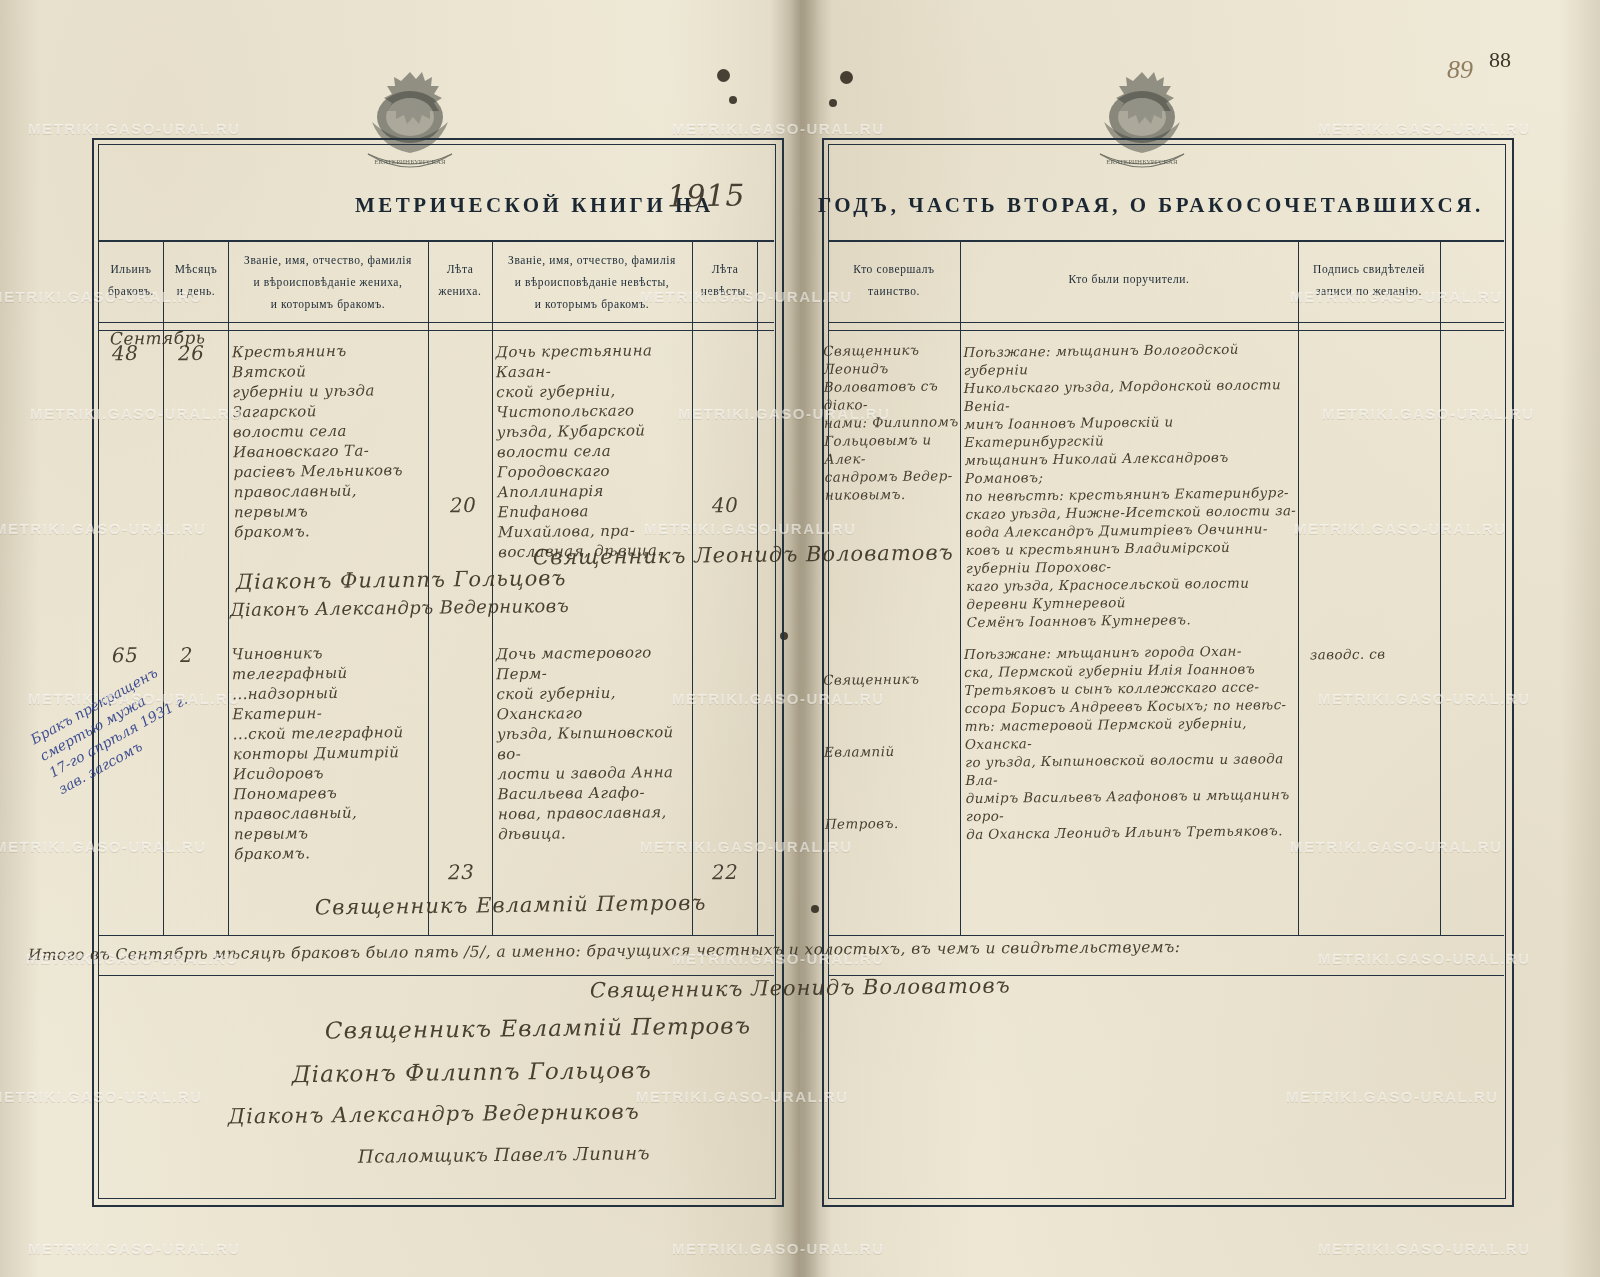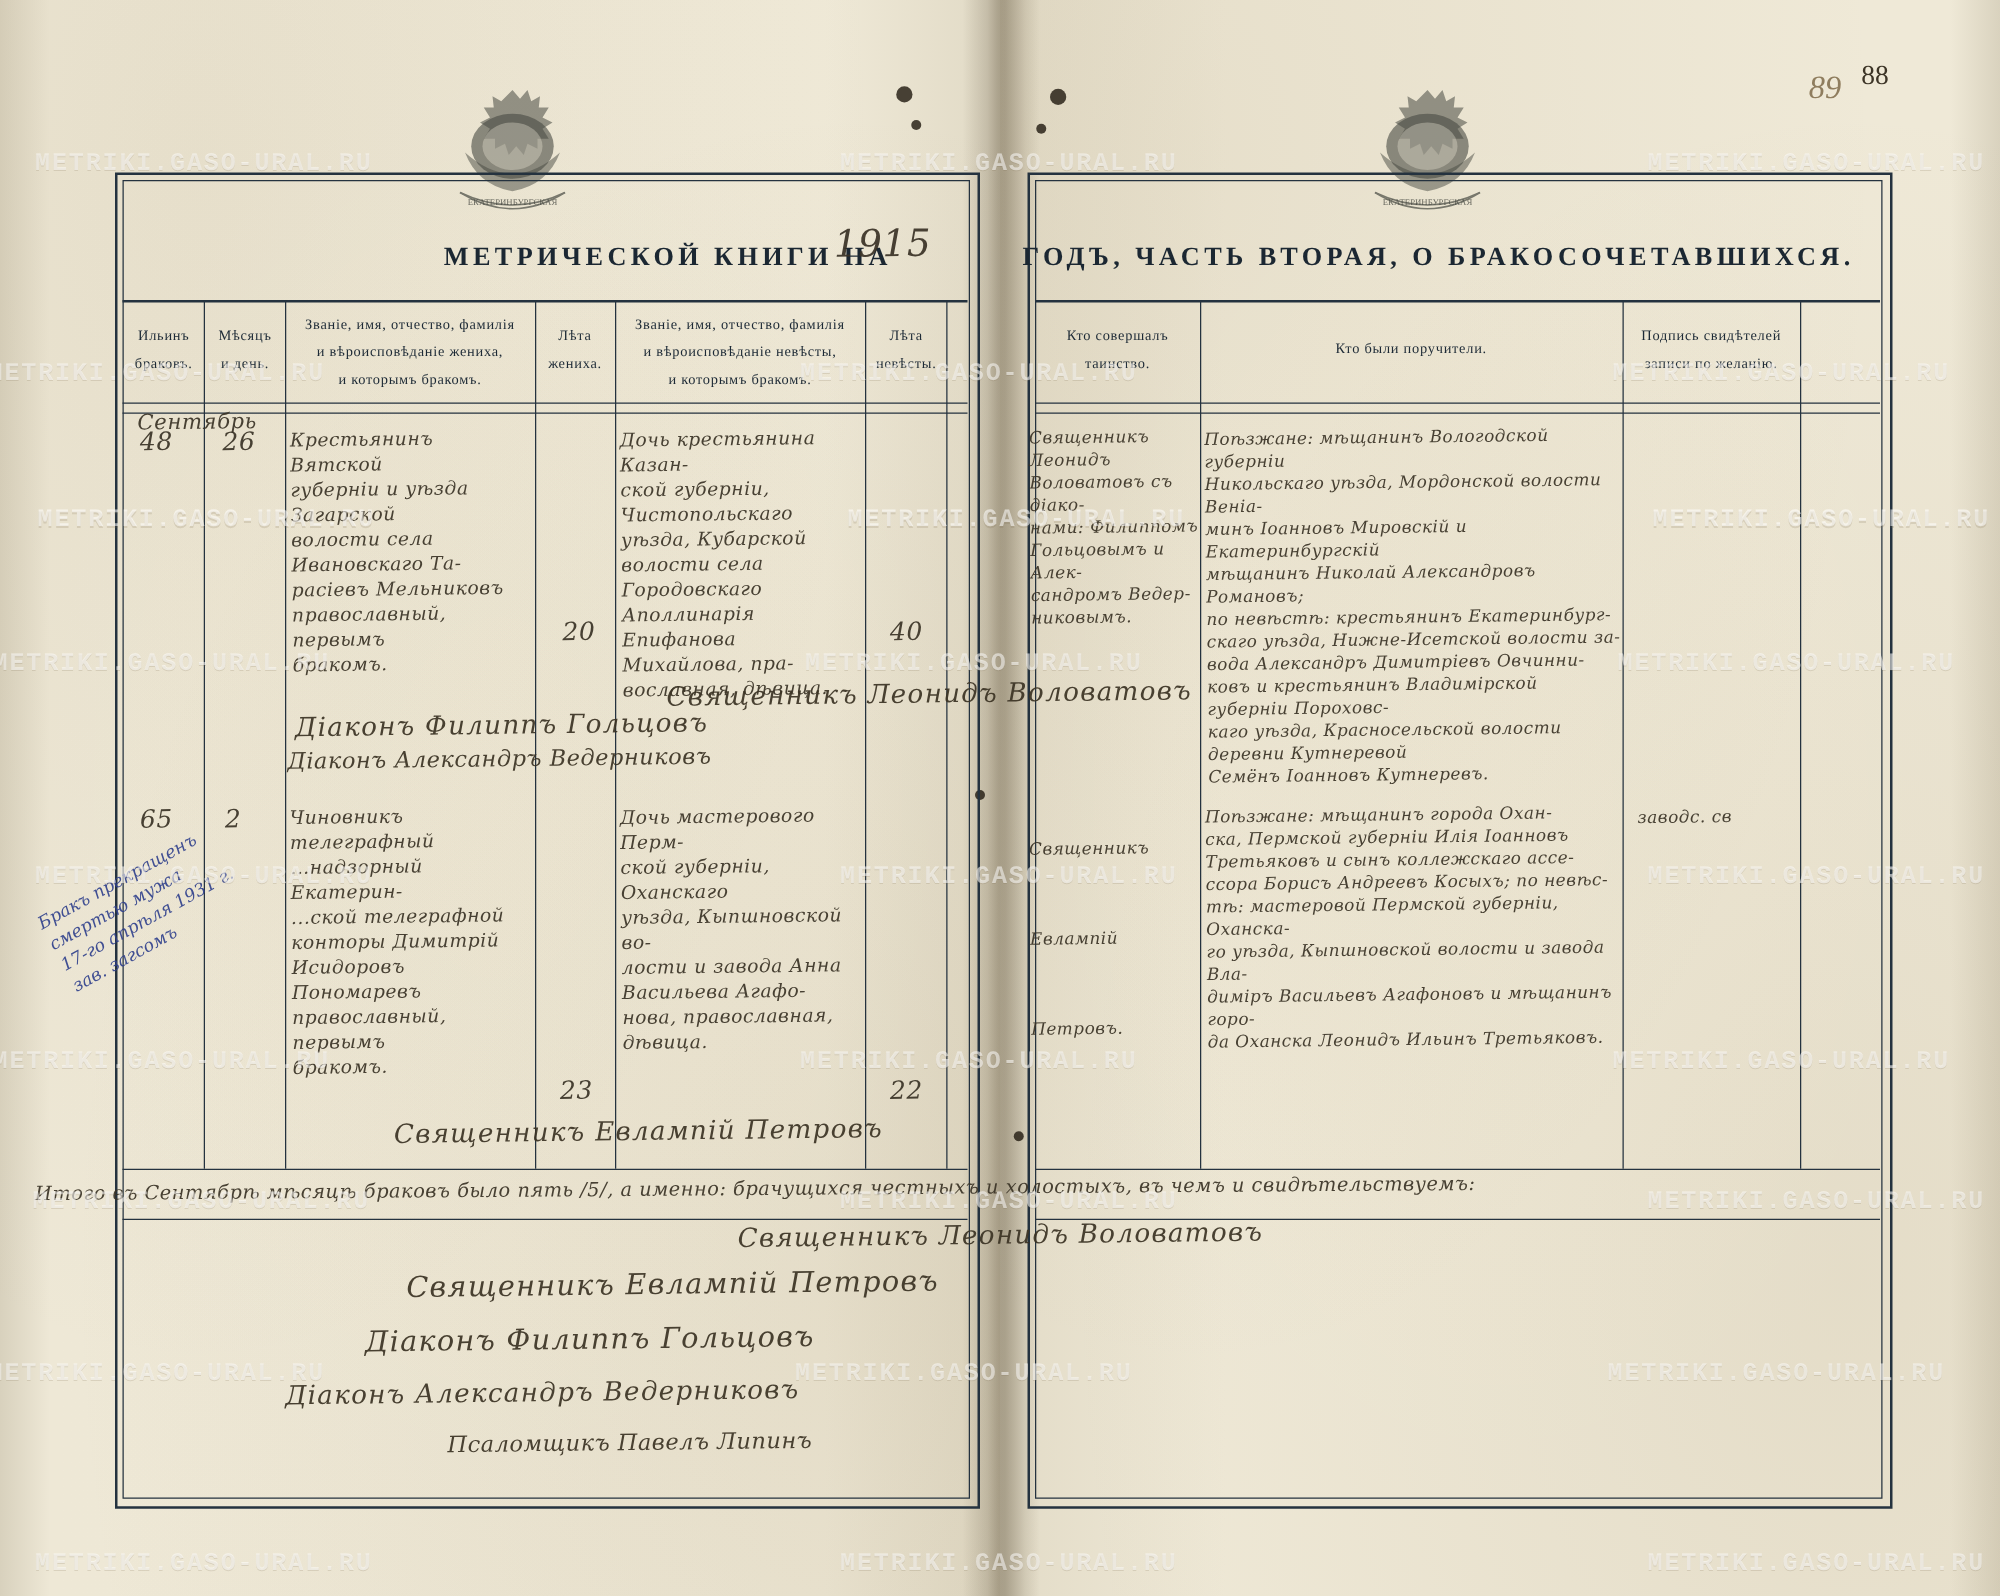--- a/index.html
+++ b/index.html
@@ -163,23 +163,23 @@
     border-radius: 50%;
     background: #2a2319;
     opacity: 0.85;
   }
   .hole.sm { width: 8px; height: 8px; }
 
   
   .wm {
     position: absolute;
     color: rgba(255,255,255,0.55);
-    font-family: Liberation Mono, monospace;
+    font-family: Liberation Sans, sans-serif;
     font-weight: bold;
-    font-size: 20px;
+    font-size: 15px;
     letter-spacing: 1.5px;
     white-space: nowrap;
     pointer-events: none;
     text-shadow: 0 1px 0 rgba(120,105,75,0.18);
   }
 </style>
 </head>
 <body>
 
 <div class="page">

